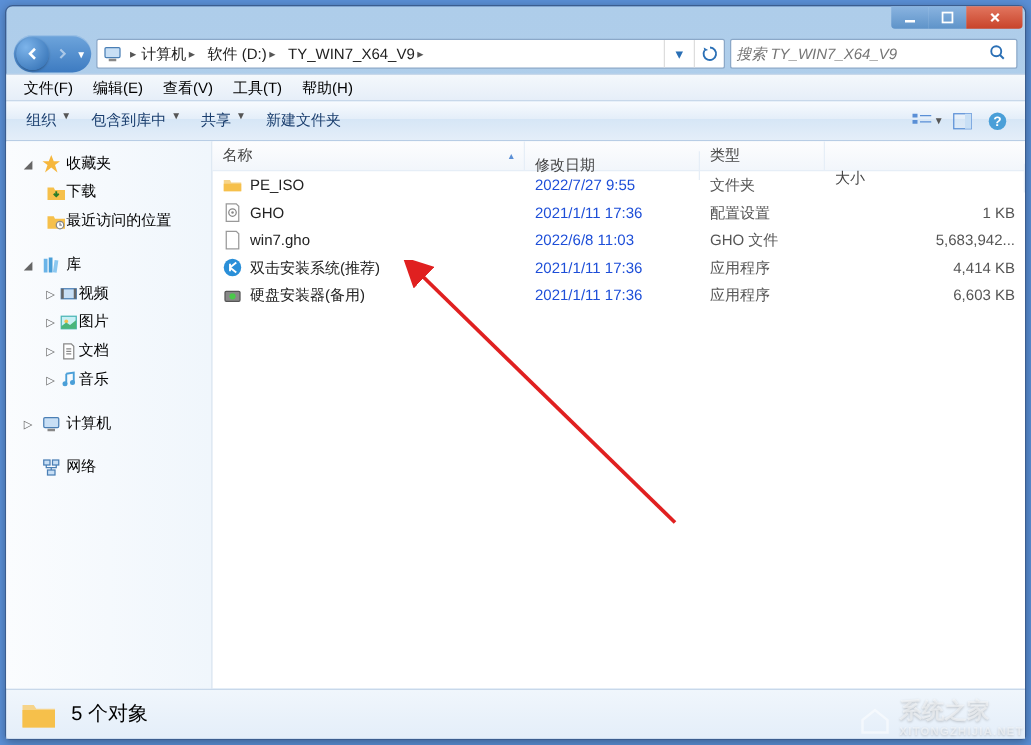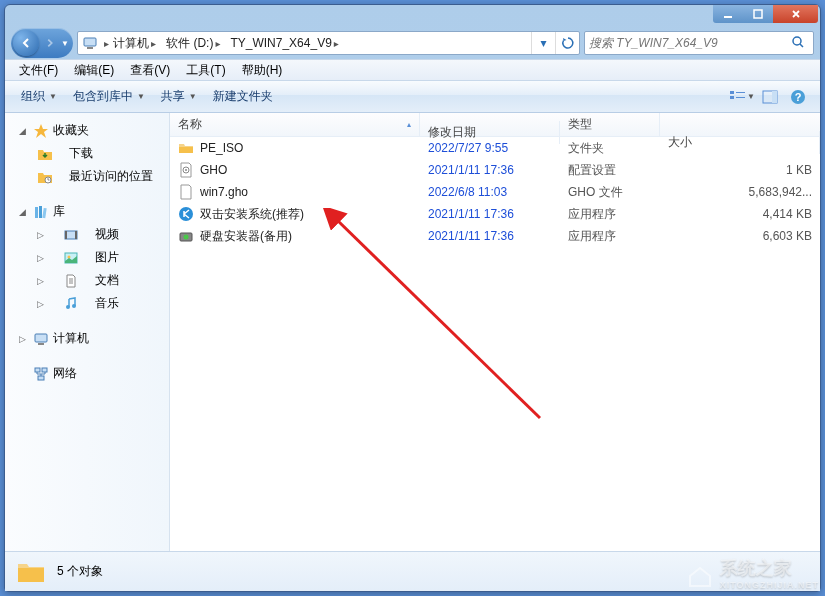--- a/index.html
+++ b/index.html
@@ -61,37 +61,37 @@
   border-top: 1px solid #c8d8ea; border-bottom: 1px solid #c8d8ea;
 }
 .menu-item { padding: 2px 8px; cursor: pointer; }
 
 
 .toolbar {
   height: 32px; background: linear-gradient(#f8fbfe, #e4eef9 45%, #d6e6f6 46%, #e4eef9);
   display: flex; align-items: center; padding: 0 8px; font-size: 12px;
   border-bottom: 1px solid #b8cde5;
 }
-.tb-btn { padding: 4px 8px; display: flex; align-items: center; gap: 4px; cursor: pointer; color: #1a3e6e; }
+.tb-btn { padding: 4px 8px; display: flex; gap: 4px; cursor: pointer; color: #1a3e6e; }
 .tb-caret { font-size: 8px; color: #555; }
 .tb-spacer { flex: 1; }
 .tb-iconbtn { width: 28px; height: 24px; display: flex; align-items: center; justify-content: center; cursor: pointer; color: #2a5d9a; }
 
 
 .content { flex: 1; display: flex; background: #fff; overflow: hidden; }
 
 
 .sidebar {
   width: 165px; background: linear-gradient(to right, #fafcfe, #f0f6fc);
   border-right: 1px solid #d6e2ef; overflow-y: auto; font-size: 12px;
   padding-top: 6px;
 }
 .tree-group { margin-bottom: 12px; }
 .tree-head { display: flex; align-items: center; padding: 3px 4px 3px 14px; gap: 4px; cursor: pointer; }
-.tree-item { display: flex; align-items: center; padding: 3px 4px 3px 32px; gap: 16px; cursor: pointer; }
+.tree-item { display: flex; align-items: center; padding: 3px 4px 3px 32px; gap: 0; cursor: pointer; }
 .tree-caret { width: 10px; font-size: 9px; color: #666; }
 .tree-ico { width: 16px; height: 16px; display: inline-flex; align-items: center; justify-content: center; }
 
 
 .filelist { flex: 1; display: flex; flex-direction: column; position: relative; }
 .filehead {
   height: 24px; display: flex; align-items: center; font-size: 12px; color: #444;
   border-bottom: 1px solid #e6eef7; background: linear-gradient(#fdfdfe, #f2f6fb);
 }
 .fh-col { padding: 0 8px; border-right: 1px solid #e6eef7; height: 100%; display: flex; align-items: center; cursor: pointer; }
@@ -105,21 +105,21 @@
 .fr-name { width: 250px; padding-left: 8px; display: flex; align-items: center; gap: 6px; }
 .fr-ico { width: 16px; height: 16px; display: inline-flex; align-items: center; justify-content: center; flex-shrink: 0; }
 .fr-date { width: 140px; padding-left: 8px; color: #1d4ed8; }
 .fr-type { width: 100px; padding-left: 8px; color: #555; }
 .fr-size { flex: 1; padding-right: 8px; text-align: right; color: #555; }
 
 
 .statusbar {
   height: 40px; background: linear-gradient(#f0f6fc, #e4eef9);
   border-top: 1px solid #c8d8ea; display: flex; align-items: center;
-  padding: 0 10px; font-size: 12px; gap: 10px;
+  padding: 0 10px; font-size: 16px; gap: 10px;
 }
 .status-ico { width: 32px; height: 32px; }
 
 
 .arrow-anno {
   position: absolute; pointer-events: none; z-index: 100;
 }
 
 
 .watermark {

